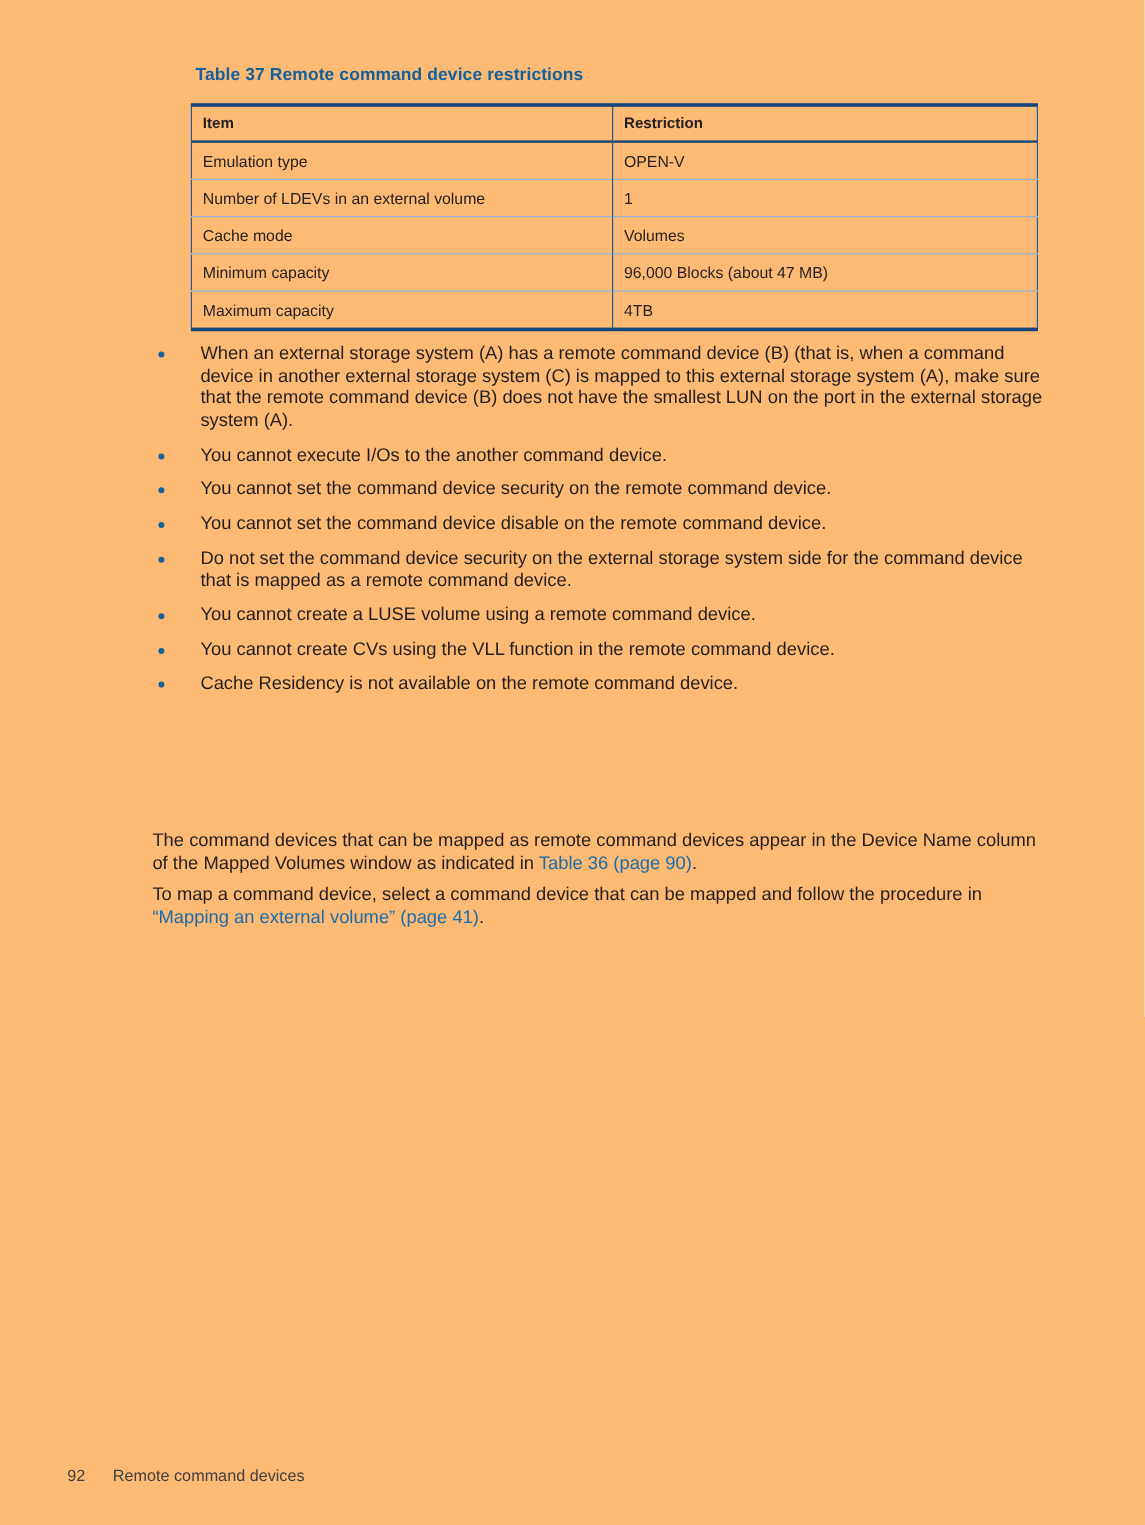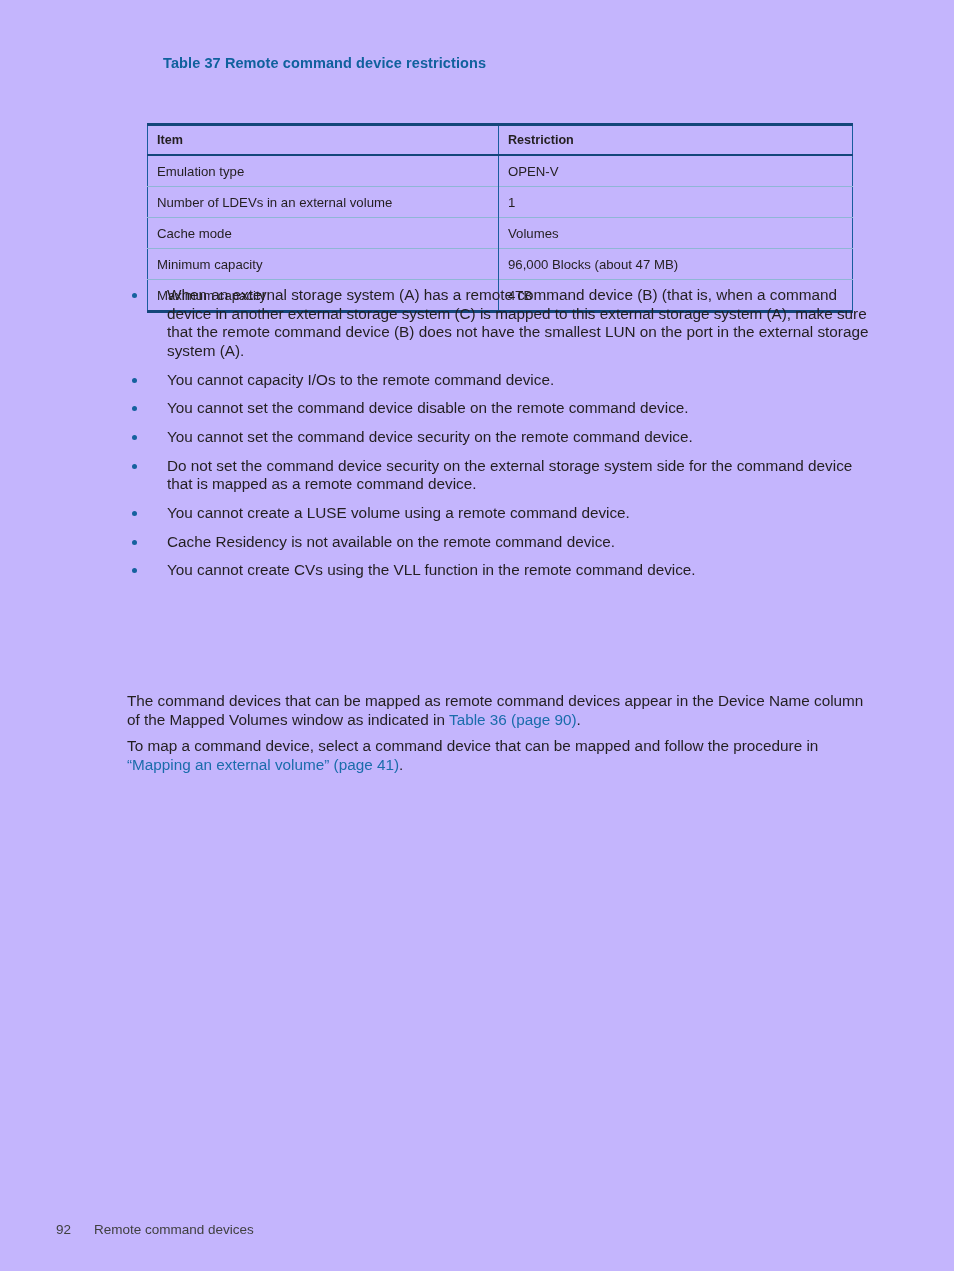--- a/index.html
+++ b/index.html
@@ -8,49 +8,48 @@
     background: #ffffff;
   }
   body {
     font-family: "Liberation Sans", sans-serif;
     color: #231f20;
   }
   .page {
     position: relative;
     width: 954px;
     height: 1271px;
-    background: #c4b5fd;
+    background: #fdba74;
     overflow: hidden;
   }
 
   
   .table-caption {
     position: absolute;
     left: 163px;
     top: 55px;
     font-size: 14.5px;
     font-weight: bold;
     color: #10619d;
     letter-spacing: 0.1px;
     white-space: nowrap;
   }
 
   
   .data-table {
     position: absolute;
-    left: 147px;
+    left: 159px;
     top: 86px;
     width: 705px;
     border-collapse: collapse;
     table-layout: fixed;
     border-left: 1.5px solid #1a5c9e;
     border-right: 1.5px solid #1a5c9e;
     border-top: 3px solid #14467a;
     border-bottom: 3px solid #14467a;
-    margin-top: 37px;
   }
   .data-table col.c1 { width: 351px; }
   .data-table col.c2 { width: 354px; }
 
   .data-table th,
   .data-table td {
     text-align: left;
     vertical-align: middle;
     padding: 7px 0 7px 9px;
     font-size: 13.2px;
@@ -178,27 +177,27 @@
       </tr>
       <tr>
         <td>Maximum capacity</td>
         <td>4TB</td>
       </tr>
     </tbody>
   </table>
 
   <ul class="bullet-list">
     <li class="bullet-item">When an external storage system (A) has a remote command device (B) (that is, when a command device in another external storage system (C) is mapped to this external storage system (A), make sure that the remote command device (B) does not have the smallest LUN on the port in the external storage system (A).</li>
-    <li class="bullet-item">You cannot capacity I/Os to the remote command device.</li>
+    <li class="bullet-item">You cannot execute I/Os to the another command device.</li>
+    <li class="bullet-item">You cannot set the command device security on the remote command device.</li>
     <li class="bullet-item">You cannot set the command device disable on the remote command device.</li>
-    <li class="bullet-item">You cannot set the command device security on the remote command device.</li>
     <li class="bullet-item">Do not set the command device security on the external storage system side for the command device that is mapped as a remote command device.</li>
     <li class="bullet-item">You cannot create a LUSE volume using a remote command device.</li>
+    <li class="bullet-item">You cannot create CVs using the VLL function in the remote command device.</li>
     <li class="bullet-item">Cache Residency is not available on the remote command device.</li>
-    <li class="bullet-item">You cannot create CVs using the VLL function in the remote command device.</li>
   </ul>
 
 
   <p class="body-para p1">
     <span>The command devices that can be mapped as remote command devices appear in the Device Name column of the Mapped Volumes window as indicated in </span><a class="doclink" href="#">Table 36 (page 90)</a><span>.</span>
   </p>
 
   <p class="body-para p2">
     <span>To map a command device, select a command device that can be mapped and follow the procedure in </span><a class="doclink" href="#">“Mapping an external volume” (page 41)</a><span>.</span>
   </p>

